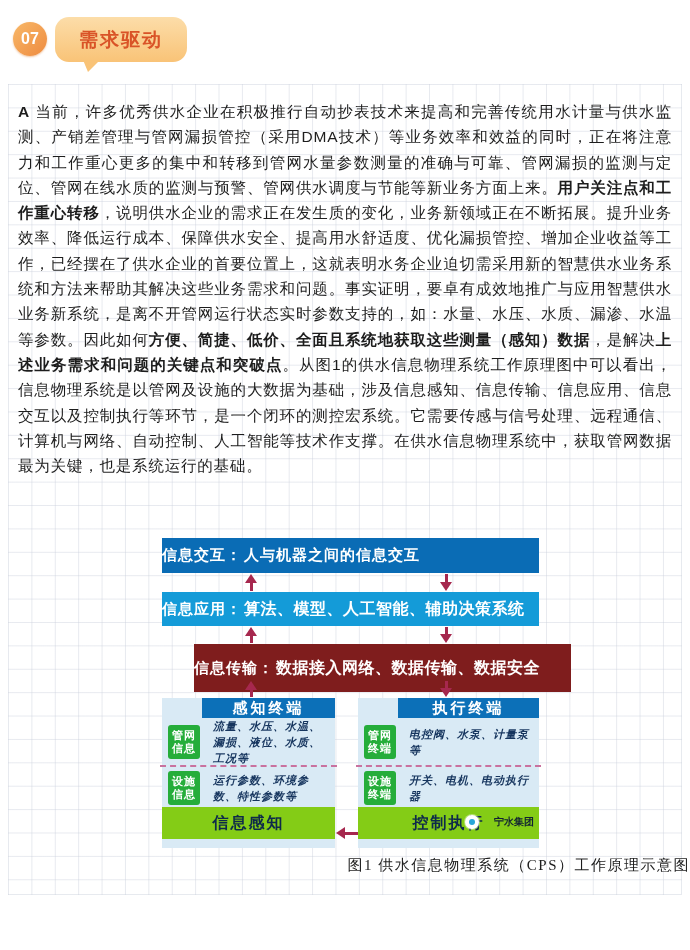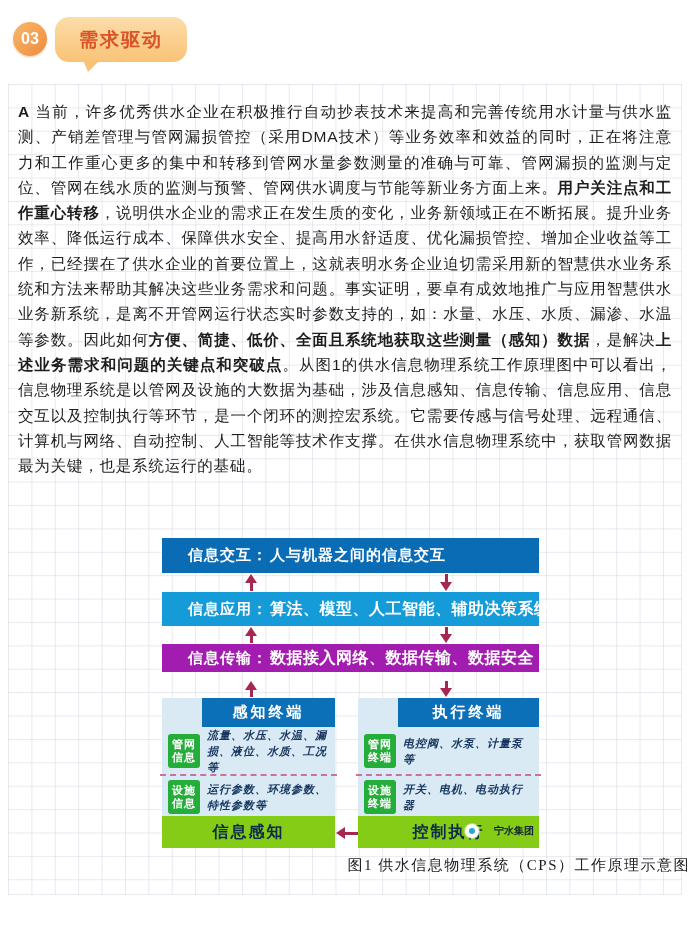--- a/index.html
+++ b/index.html
@@ -49,24 +49,24 @@
   .para{
     position:absolute;left:18px;top:99px;width:654px;
     font-size:15.5px;line-height:25.3px;letter-spacing:0.8px;
     color:#1d1d1d;text-align:justify;text-justify:inter-ideograph;
   }
   .para .b{font-weight:bold;}
 
   
   .diagram{position:absolute;left:162px;top:538px;width:377px;height:310px;}
   .bar{position:absolute;left:0;width:377px;display:flex;align-items:center;
-       padding-left:26px;box-sizing:border-box;color:#ffffff;}
+       box-sizing:border-box;color:#ffffff;}
   .bar1{top:0;height:35px;background:#0a6cb5;}
   .bar2{top:54px;height:34px;background:#149bd8;}
-  .bar3{top:106px;height:28px;background:#a21caf;}
+  .bar3{top:106px;height:48px;background:#7f1d1d;margin-left:32px;}
   .bar .lbl{font-weight:bold;font-size:15px;letter-spacing:1px;white-space:nowrap;}
   .bar .desc{font-weight:600;font-size:16px;letter-spacing:0.5px;white-space:nowrap;margin-left:2px;}
   .bar1 .desc{font-size:15px;font-weight:bold;letter-spacing:1px;}
 
   
   .arr{position:absolute;width:12px;}
   .arr::after{content:"";position:absolute;left:5px;width:3px;background:#a6284e;}
   .arr.up::before{content:"";position:absolute;left:0;top:0;
     border-left:6px solid transparent;border-right:6px solid transparent;
     border-bottom:9px solid #a6284e;}
@@ -75,24 +75,24 @@
     border-left:6px solid transparent;border-right:6px solid transparent;
     border-top:9px solid #a6284e;}
   .arr.down::after{top:0;bottom:7px;}
   .g1{top:36px;height:17px;} .g2{top:89px;height:16px;} .g3{top:143px;height:16px;}
   .ax-up{left:83px;} .ax-down{left:278px;}
 
   
   .tcol{position:absolute;top:160px;height:150px;background:#d9eaf5;}
   .tcol.left{left:0;width:173px;}
   .tcol.right{left:196px;width:181px;}
-  .t-head{height:29px;background:#0c70b8;color:#ffffff;font-weight:bold;font-size:15px;
+  .t-head{height:20px;background:#0c70b8;color:#ffffff;font-weight:bold;font-size:15px;
           display:flex;align-items:center;justify-content:center;letter-spacing:3px;margin-left:40px;}
   .t-body{position:relative;height:89px;}
-  .t-row{display:flex;align-items:center;gap:7px;padding:0 5px 0 6px;box-sizing:border-box;}
+  .t-row{display:flex;align-items:center;gap:13px;padding:0 5px 0 6px;box-sizing:border-box;}
   .t-row.r1{height:47px;}
   .t-row.r2{height:42px;justify-content:center;}
   .t-sep{border-top:2px dashed #c9729f;margin:0 -2px;}
   .badge{
     background:#25ad3a;color:#ffffff;border-radius:3px;
     font-size:11px;line-height:13px;font-weight:bold;
     padding:4px 4px;text-align:center;flex:0 0 auto;letter-spacing:1px;
   }
   .t-txt{
     font-style:italic;color:#16355e;font-size:11px;line-height:16px;
@@ -123,21 +123,21 @@
 </style>
 </head>
 <body>
 
 <div class="grid"></div>
 
 <div class="content">
 
   <div class="hdr">
     <div class="num-badge">
-      <span>03</span>
+      <span>07</span>
     </div>
     <div class="bubble">
       <span class="t">需求驱动</span>
     </div>
   </div>
 
   <div class="para">
     <span class="b">A</span><span> 当前，许多优秀供水企业在积极推行自动抄表技术来提高和完善传统用水计量与供水监测、产销差管理与管网漏损管控（采用DMA技术）等业务效率和效益的同时，正在将注意力和工作重心更多的集中和转移到管网水量参数测量的准确与可靠、管网漏损的监测与定位、管网在线水质的监测与预警、管网供水调度与节能等新业务方面上来。</span><span class="b">用户关注点和工作重心转移</span><span>，说明供水企业的需求正在发生质的变化，业务新领域正在不断拓展。提升业务效率、降低运行成本、保障供水安全、提高用水舒适度、优化漏损管控、增加企业收益等工作，已经摆在了供水企业的首要位置上，这就表明水务企业迫切需采用新的智慧供水业务系统和方法来帮助其解决这些业务需求和问题。事实证明，要卓有成效地推广与应用智慧供水业务新系统，是离不开管网运行状态实时参数支持的，如：水量、水压、水质、漏渗、水温等参数。因此如何</span><span class="b">方便、简捷、低价、全面且系统地获取这些测量（感知）数据</span><span>，是解决</span><span class="b">上述业务需求和问题的关键点和突破点</span><span>。从图1的供水信息物理系统工作原理图中可以看出，信息物理系统是以管网及设施的大数据为基础，涉及信息感知、信息传输、信息应用、信息交互以及控制执行等环节，是一个闭环的测控宏系统。它需要传感与信号处理、远程通信、计算机与网络、自动控制、人工智能等技术作支撑。在供水信息物理系统中，获取管网数据最为关键，也是系统运行的基础。</span>
   </div>
 

